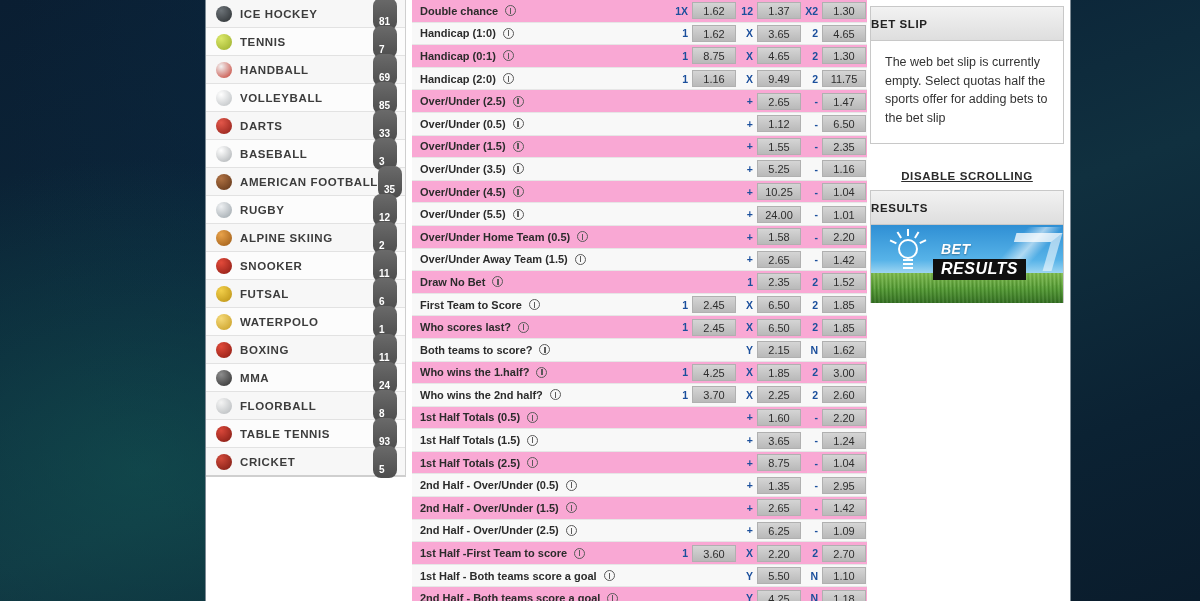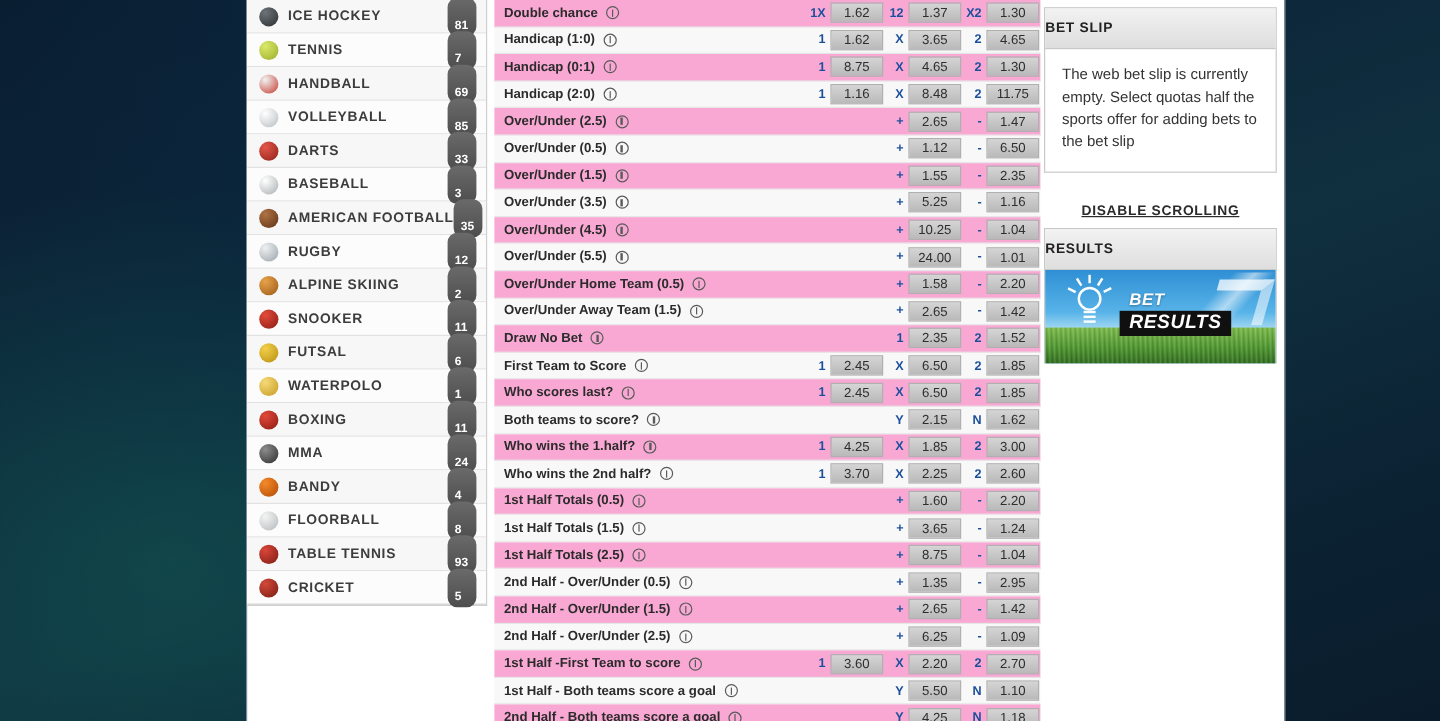--- a/index.html
+++ b/index.html
@@ -335,25 +335,20 @@
           <span class="sport-icon" style="background: radial-gradient(circle at 32% 28%, rgb(224, 74, 58), rgb(140, 27, 18));"></span>
           <span class="sport-label">BOXING</span>
           <span class="sport-count">11</span>
         </div>
         <div class="sport-row">
           <span class="sport-icon" style="background: radial-gradient(circle at 32% 28%, rgb(141, 141, 141), rgb(46, 46, 46));"></span>
           <span class="sport-label">MMA</span>
           <span class="sport-count">24</span>
         </div>
         <div class="sport-row">
-          <span class="sport-icon" style="background: radial-gradient(circle at 32% 28%, rgb(245, 138, 42), rgb(176, 74, 5));"></span>
-          <span class="sport-label">BANDY</span>
-          <span class="sport-count">4</span>
-        </div>
-        <div class="sport-row">
           <span class="sport-icon" style="background: radial-gradient(circle at 32% 28%, rgb(244, 244, 244), rgb(180, 184, 187));"></span>
           <span class="sport-label">FLOORBALL</span>
           <span class="sport-count">8</span>
         </div>
         <div class="sport-row">
           <span class="sport-icon" style="background: radial-gradient(circle at 32% 28%, rgb(217, 71, 58), rgb(127, 26, 18));"></span>
           <span class="sport-label">TABLE TENNIS</span>
           <span class="sport-count">93</span>
         </div>
         <div class="sport-row">
@@ -397,21 +392,21 @@
           <span class="pick">2</span>
           <span class="quote">1.30</span>
         </div>
         <div class="odds-row">
           <span class="odds-name">Handicap (2:0)</span>
           <span class="info-icon"></span>
           <span class="odds-spacer"></span>
           <span class="pick">1</span>
           <span class="quote">1.16</span>
           <span class="pick">X</span>
-          <span class="quote">8.48</span>
+          <span class="quote">9.49</span>
           <span class="pick">2</span>
           <span class="quote">11.75</span>
         </div>
         <div class="odds-row">
           <span class="odds-name">Over/Under (2.5)</span>
           <span class="info-icon"></span>
           <span class="odds-spacer"></span>
           <span class="pick-gap"></span>
           <span class="quote-gap"></span>
           <span class="pick">+</span>

